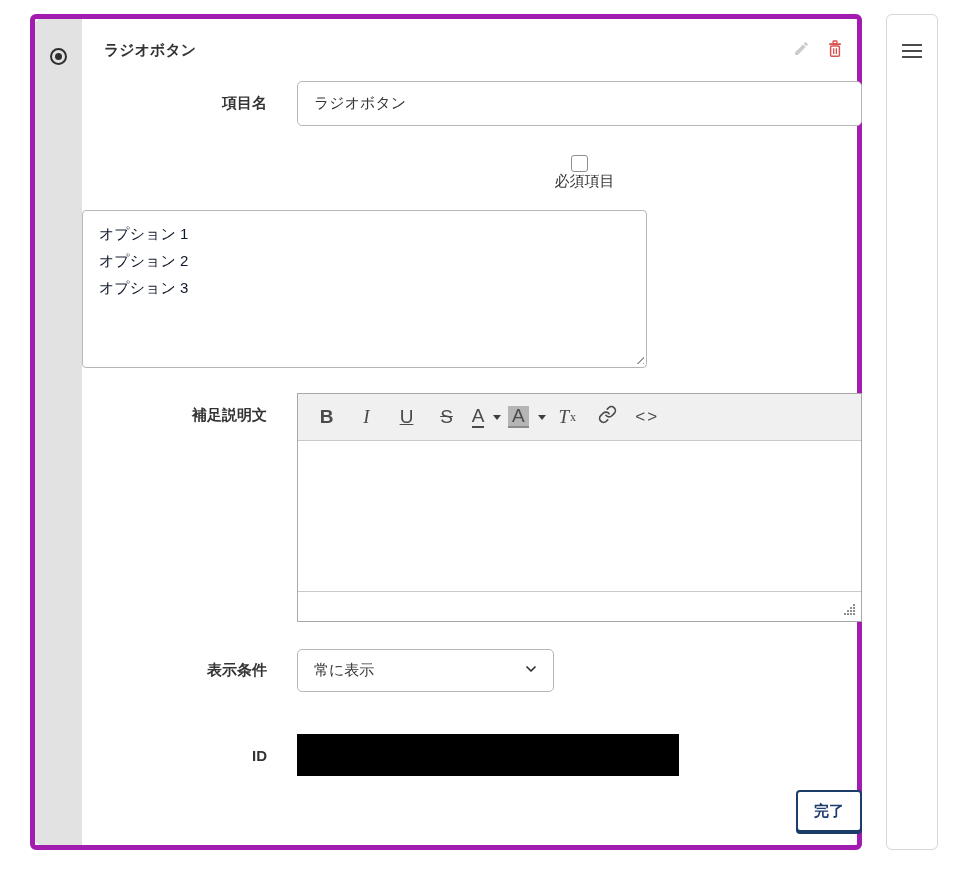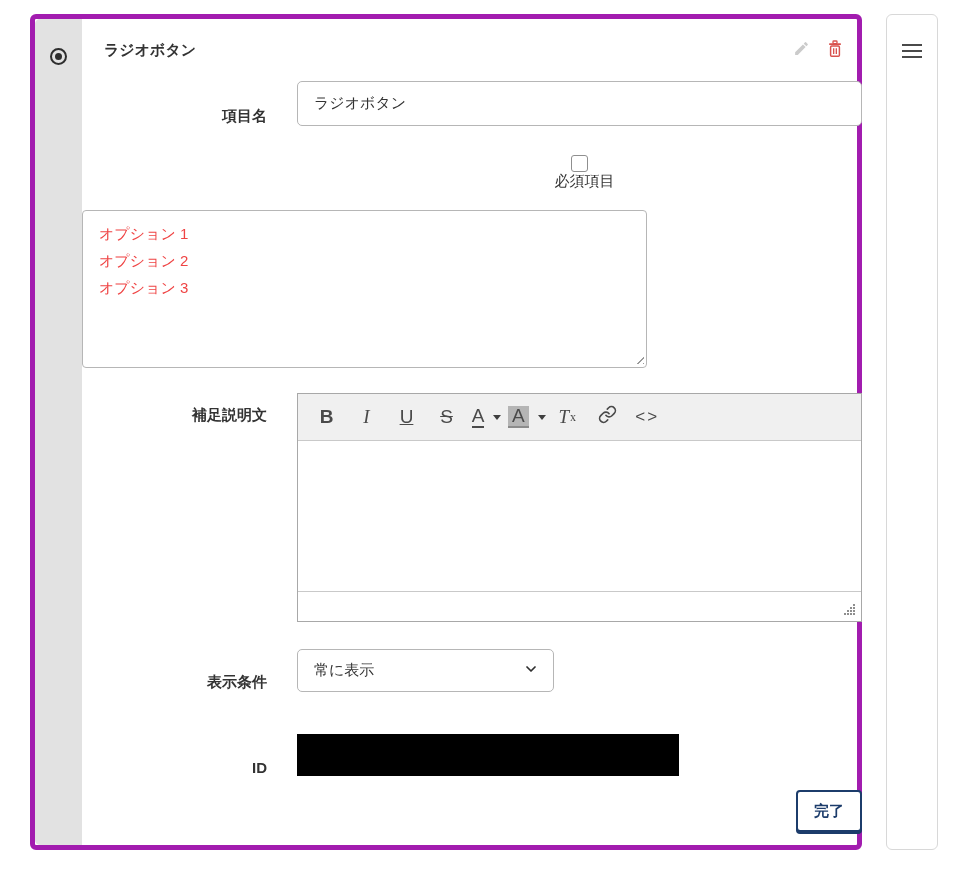--- a/index.html
+++ b/index.html
@@ -22,37 +22,37 @@
   .title { font-size: 15px; font-weight: bold; color: #333; }
   .header .spacer { flex: 1; }
   .icon-btn { width: 22px; height: 22px; display: flex; align-items: center;
     justify-content: center; margin-left: 12px; cursor: pointer; background: none; border: none; }
 
   
   .row { display: flex; }
   .lbl { width: 215px; padding-right: 30px; text-align: right;
     font-size: 15px; font-weight: bold; color: #333; flex-shrink: 0; }
   .ctl { width: 565px; position: relative; }
-  .row.center { align-items: flex-end; }
+  .row.center { align-items: center; }
   .row.top .lbl { padding-top: 13px; }
 
   .row-name { margin-top: 16px; }
   .row-name .ctl input { width: 100%; height: 45px; border: 1px solid #b6b6b6;
     border-radius: 5px; padding: 0 16px; font-size: 15px; color: #333;
     font-family: "Liberation Sans", sans-serif; outline: none; }
 
   .row-required { margin-top: 37px; height: 20px; align-items: center; }
   .checkbox { width: 17px; height: 17px; border: 1px solid #8f8f8f; border-radius: 3px;
     background: #fff; display: inline-block; cursor: pointer; flex-shrink: 0; }
   .cb-label { font-size: 15px; margin-left: 10px; color: #333; }
 
   .row-options { margin-top: 27px; }
   .row-options textarea { width: 100%; height: 158px; border: 1px solid #b6b6b6;
     border-radius: 4px; padding: 9px 16px; font-size: 15px; line-height: 27px;
-    color: #ef4444; font-family: "Liberation Sans", sans-serif; resize: none; outline: none; display:block; }
+    color: #0f172a; font-family: "Liberation Sans", sans-serif; resize: none; outline: none; display:block; }
   .ta-grip { position: absolute; right: 3px; bottom: 4px; width: 10px; height: 10px;
     background: repeating-linear-gradient(-45deg, #9a9a9a 0 1.3px, transparent 1.3px 4.2px);
     clip-path: polygon(100% 0, 100% 100%, 0 100%); cursor: nwse-resize; }
 
   .row-desc { margin-top: 25px; }
   .editor { width: 565px; border: 1px solid #a8a8a8; background: #fff; }
   .rt-toolbar { height: 47px; background: #f0f0f0; border-bottom: 1px solid #c9c9c9;
     display: flex; align-items: center; padding: 0 10px; gap: 3px; }
   .rt-btn { min-width: 37px; height: 36px; display: flex; align-items: center;
     justify-content: center; font-size: 19px; color: #4a4a4a; cursor: pointer;

